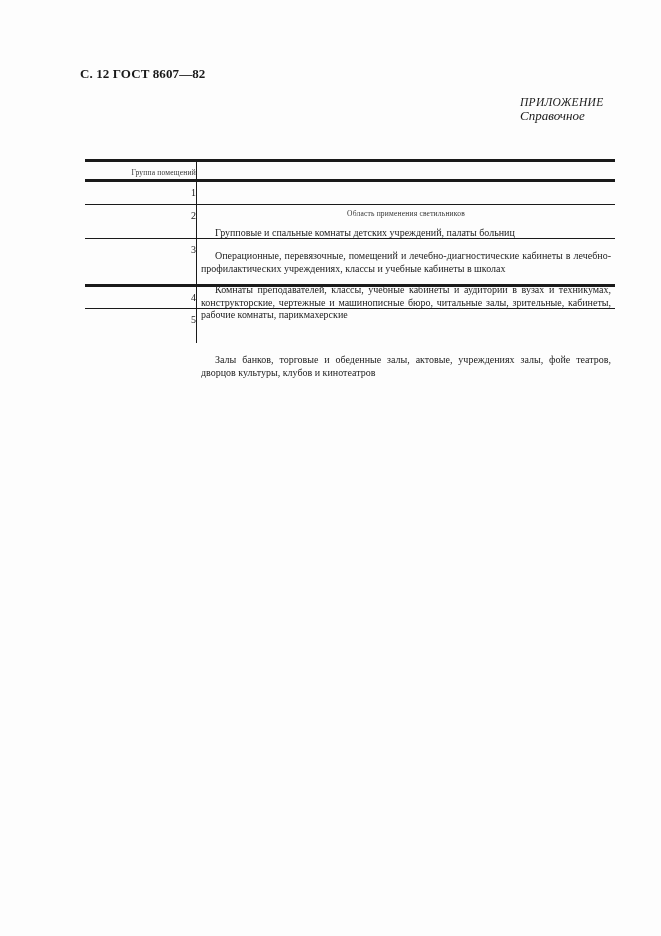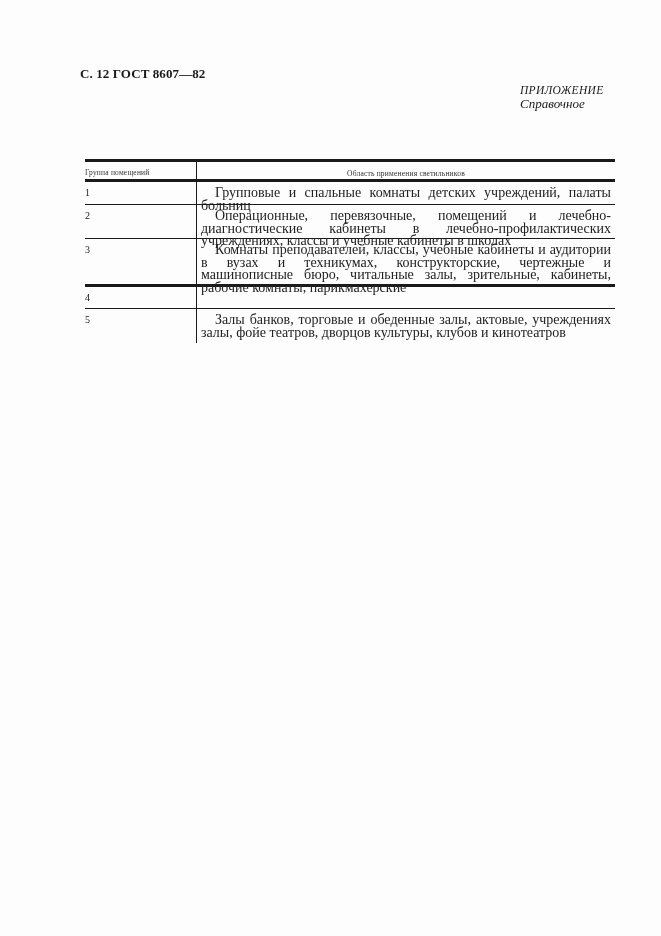--- a/index.html
+++ b/index.html
@@ -19,21 +19,21 @@
       position: absolute;
       left: 80px;
       top: 66px;
       font-size: 13px;
       font-weight: bold;
       letter-spacing: 0.1px;
     }
     .appendix {
       position: absolute;
       left: 520px;
-      top: 84px;
+      top: 96px;
       font-style: italic;
       line-height: 13px;
     }
     .appendix .title {
       font-size: 11.5px;
       letter-spacing: 0.3px;
     }
     .appendix .subtitle {
       font-size: 13px;
     }
@@ -44,31 +44,32 @@
       width: 530px;
       border-collapse: collapse;
       font-size: 10px;
     }
     .table .row {
       display: flex;
       width: 530px;
     }
     .table .col1 {
       width: 112px;
-      text-align: left;
+      text-align: right;
       border-right: 1.5px solid #1a1a1a;
       box-sizing: border-box;
       flex-shrink: 0;
     }
     .table .col2 {
       flex: 1;
       box-sizing: border-box;
       padding: 0 4px 0 4px;
       text-align: justify;
       line-height: 12.5px;
+      margin-top: 40px;
     }
     .head-row {
       border-top: 3px solid #1a1a1a;
       border-bottom: 3px solid #1a1a1a;
       height: 23px;
       box-sizing: border-box;
     }
     .head-row .col1, .head-row .col2 {
       font-size: 7.5px;
       padding-top: 6px;
@@ -82,21 +83,21 @@
       box-sizing: border-box;
     }
     .body-row .col1 {
       padding-top: 5px;
       font-size: 10px;
     }
     .body-row .col2 {
       padding-top: 5px;
       padding-bottom: 4px;
       text-indent: 14px;
-      font-size: 14px;
+      font-size: 10px;
       color: #222;
     }
     .border-thin { border-bottom: 1px solid #1a1a1a; }
     .border-thick { border-bottom: 3px solid #1a1a1a; }
     .border-none { border-bottom: none; }
   </style>
 </head>
 <body>
 
 <div class="page-header">С. 12 ГОСТ 8607—82</div>

